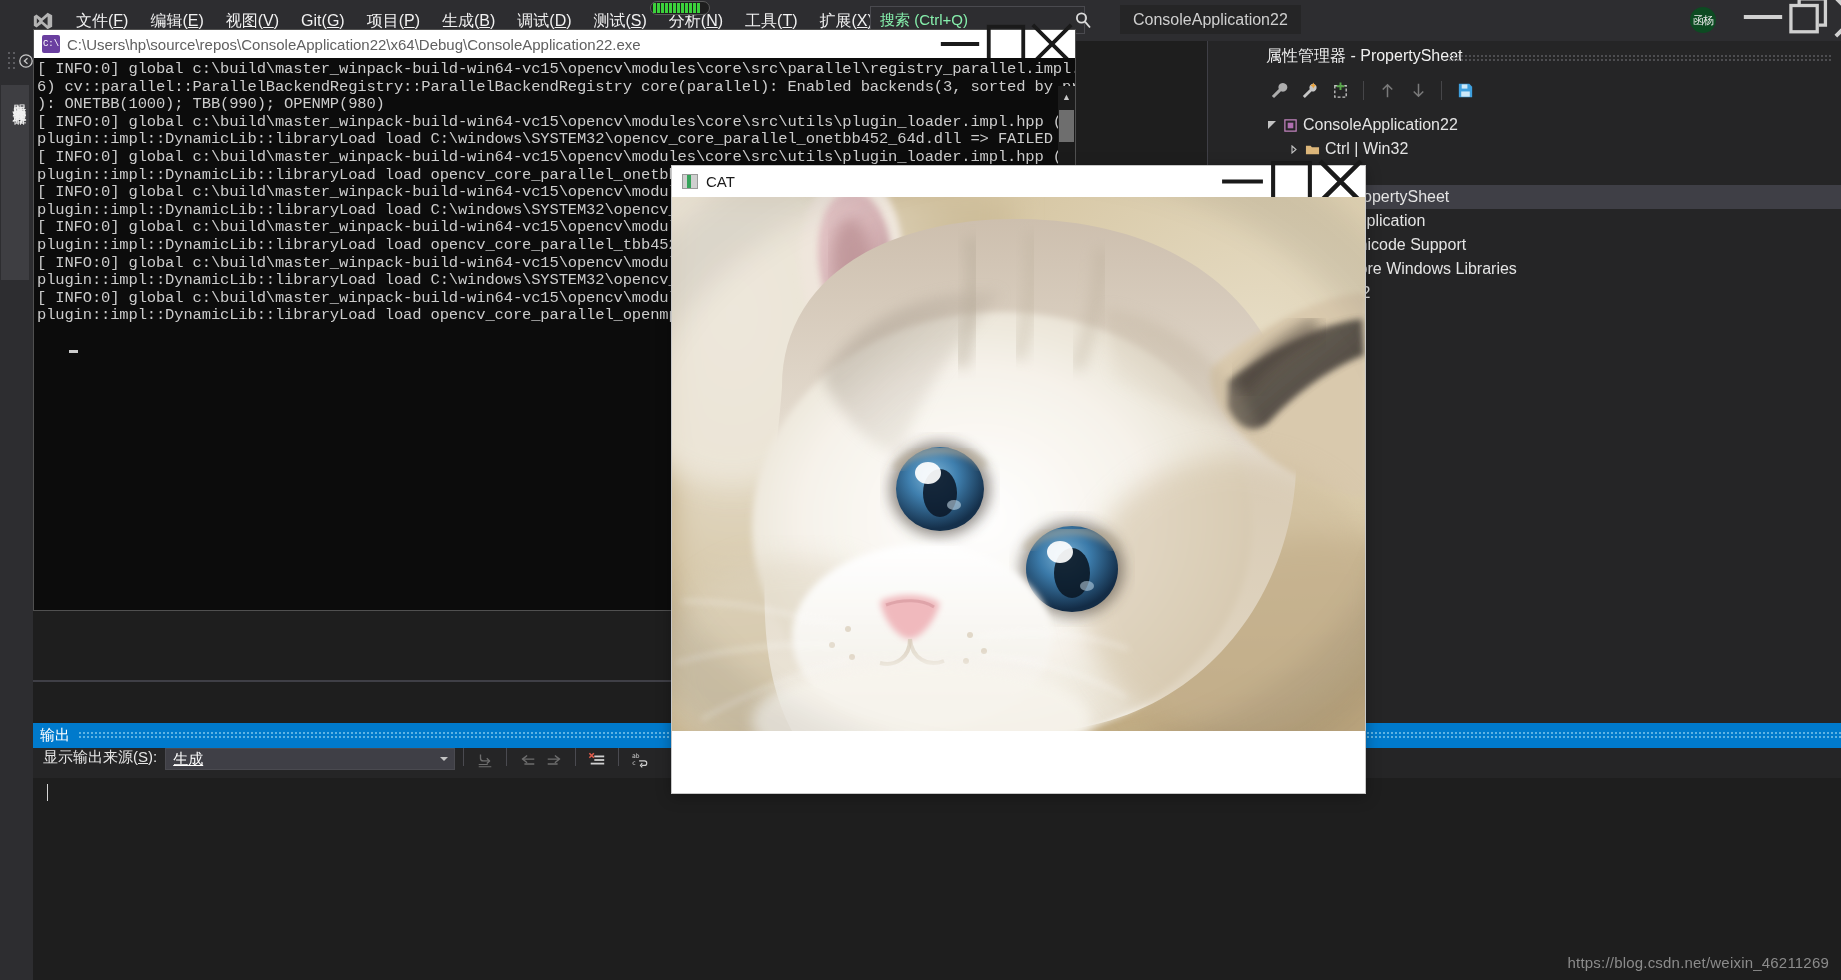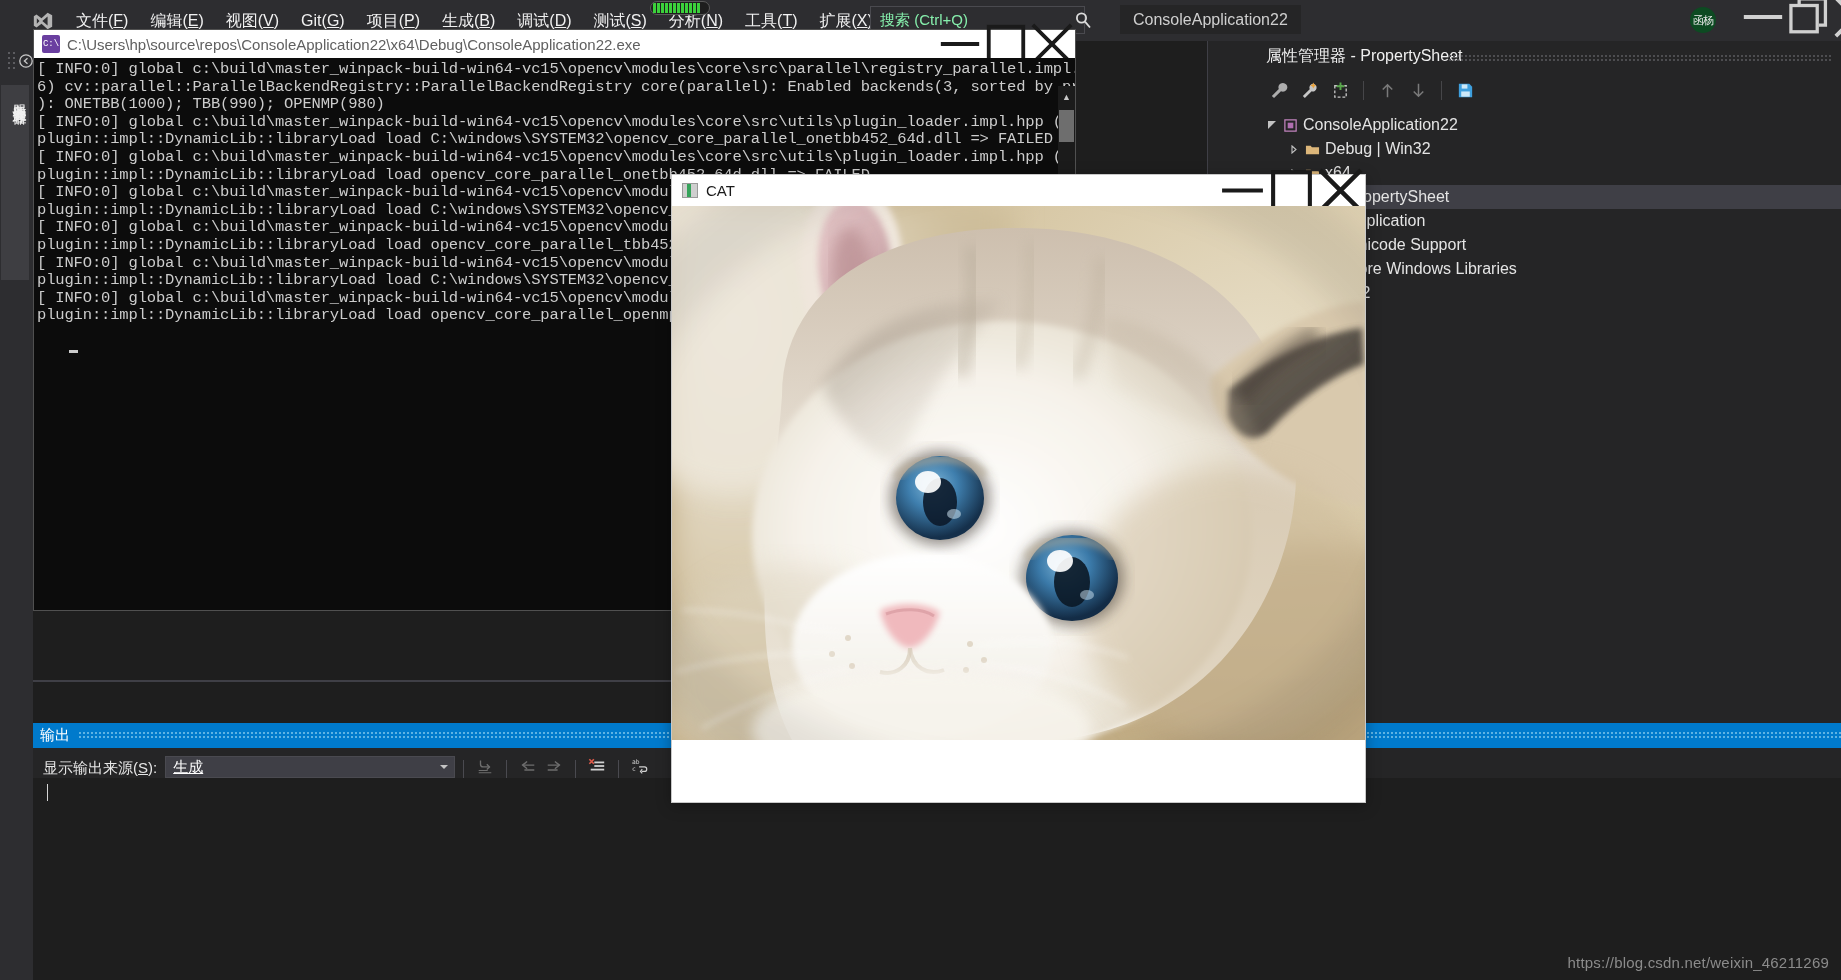--- a/index.html
+++ b/index.html
@@ -119,21 +119,21 @@
     display: flex; align-items: center; padding-left: 7px;
   }
   .output-header .dots { flex: 1; height: 25px; margin-left: 8px; position: relative; }
   .output-header .dots::before {
     content:''; position:absolute; left:0; right:0; top:8px; height:9px;
     background-image: radial-gradient(#5eb3e4 0.8px, transparent 0.9px);
     background-size: 4px 4px;
   }
   .output-toolbar {
     position: absolute; left: 0; top: 25px; width: 1808px; height: 30px;
-    display: flex; align-items: flex-end; background: #252526;
+    display: flex; align-items: flex-start; background: #252526;
   }
   .out-label { color: #e6e6e6; font-size: 15px; padding: 0 8px 0 10px; white-space: nowrap; }
   .out-label u { text-decoration: underline; }
   .out-combo {
     width: 290px; height: 22px; background: #3f3f46; border: 1px solid #4a4a50;
     display: flex; align-items: center; padding-left: 7px; position: relative;
   }
   .out-combo span { color: #ffffff; font-size: 15px; text-decoration: underline; }
   .out-combo .caret {
     position: absolute; right: 6px; top: 8px;
@@ -250,21 +250,21 @@
   }
   .console-sb .thumb { position: absolute; left: 1px; top: 24px; width: 15px; height: 32px; background: #6e6e6e; }
   .console-sb .a-up, .console-sb .a-dn {
     position: absolute; left: 0; width: 17px; height: 17px; color: #c8c8c8;
     display:flex; align-items:center; justify-content:center; font-size: 9px;
   }
   .console-sb .a-up { top: 2px; }
 
   
   .cat-win {
-    position: absolute; left: 672px; top: 175px; width: 693px; height: 627px;
+    position: absolute; left: 672px; top: 166px; width: 693px; height: 627px;
     background: #ffffff; box-shadow: 0 0 0 1px #c8c8c8, 0 3px 14px rgba(0,0,0,.35);
   }
   .cat-title {
     height: 31px; background: #ffffff; display: flex; align-items: center;
     padding-left: 10px; position: relative;
   }
   .cat-ico {
     width: 16px; height: 15px; margin-right: 8px;
     background: linear-gradient(90deg,#cfcfcf 0 28%, #35a35a 28% 55%, #cfcfcf 55% 100%);
     border: 1px solid #9a9a9a;
@@ -478,21 +478,21 @@
             <span class="tw-arrow">
               <svg width="9" height="9" viewBox="0 0 9 9" fill="none" stroke="#c2c2c2" stroke-width="1.1">
                 <path d="M2 1l4 3.5L2 8z"></path>
               </svg>
             </span>
             <span class="tw-ico">
               <svg viewBox="0 0 16 16">
                 <path d="M1 4h5l1.4 1.6H15V13H1z" fill="#dcb67a"></path>
               </svg>
             </span>
-            <span>Debug | Win32</span>
+            <span>Ctrl | Win32</span>
           </div>
           <div class="tree-row" style="padding-left: 26px;">
             <span class="tw-arrow">
               <svg width="9" height="9" viewBox="0 0 9 9" fill="none" stroke="#c2c2c2" stroke-width="1.1">
                 <path d="M2 1l4 3.5L2 8z"></path>
               </svg>
             </span>
             <span class="tw-ico">
               <svg viewBox="0 0 16 16">
                 <path d="M1 4h5l1.4 1.6H15V13H1z" fill="#dcb67a"></path>

